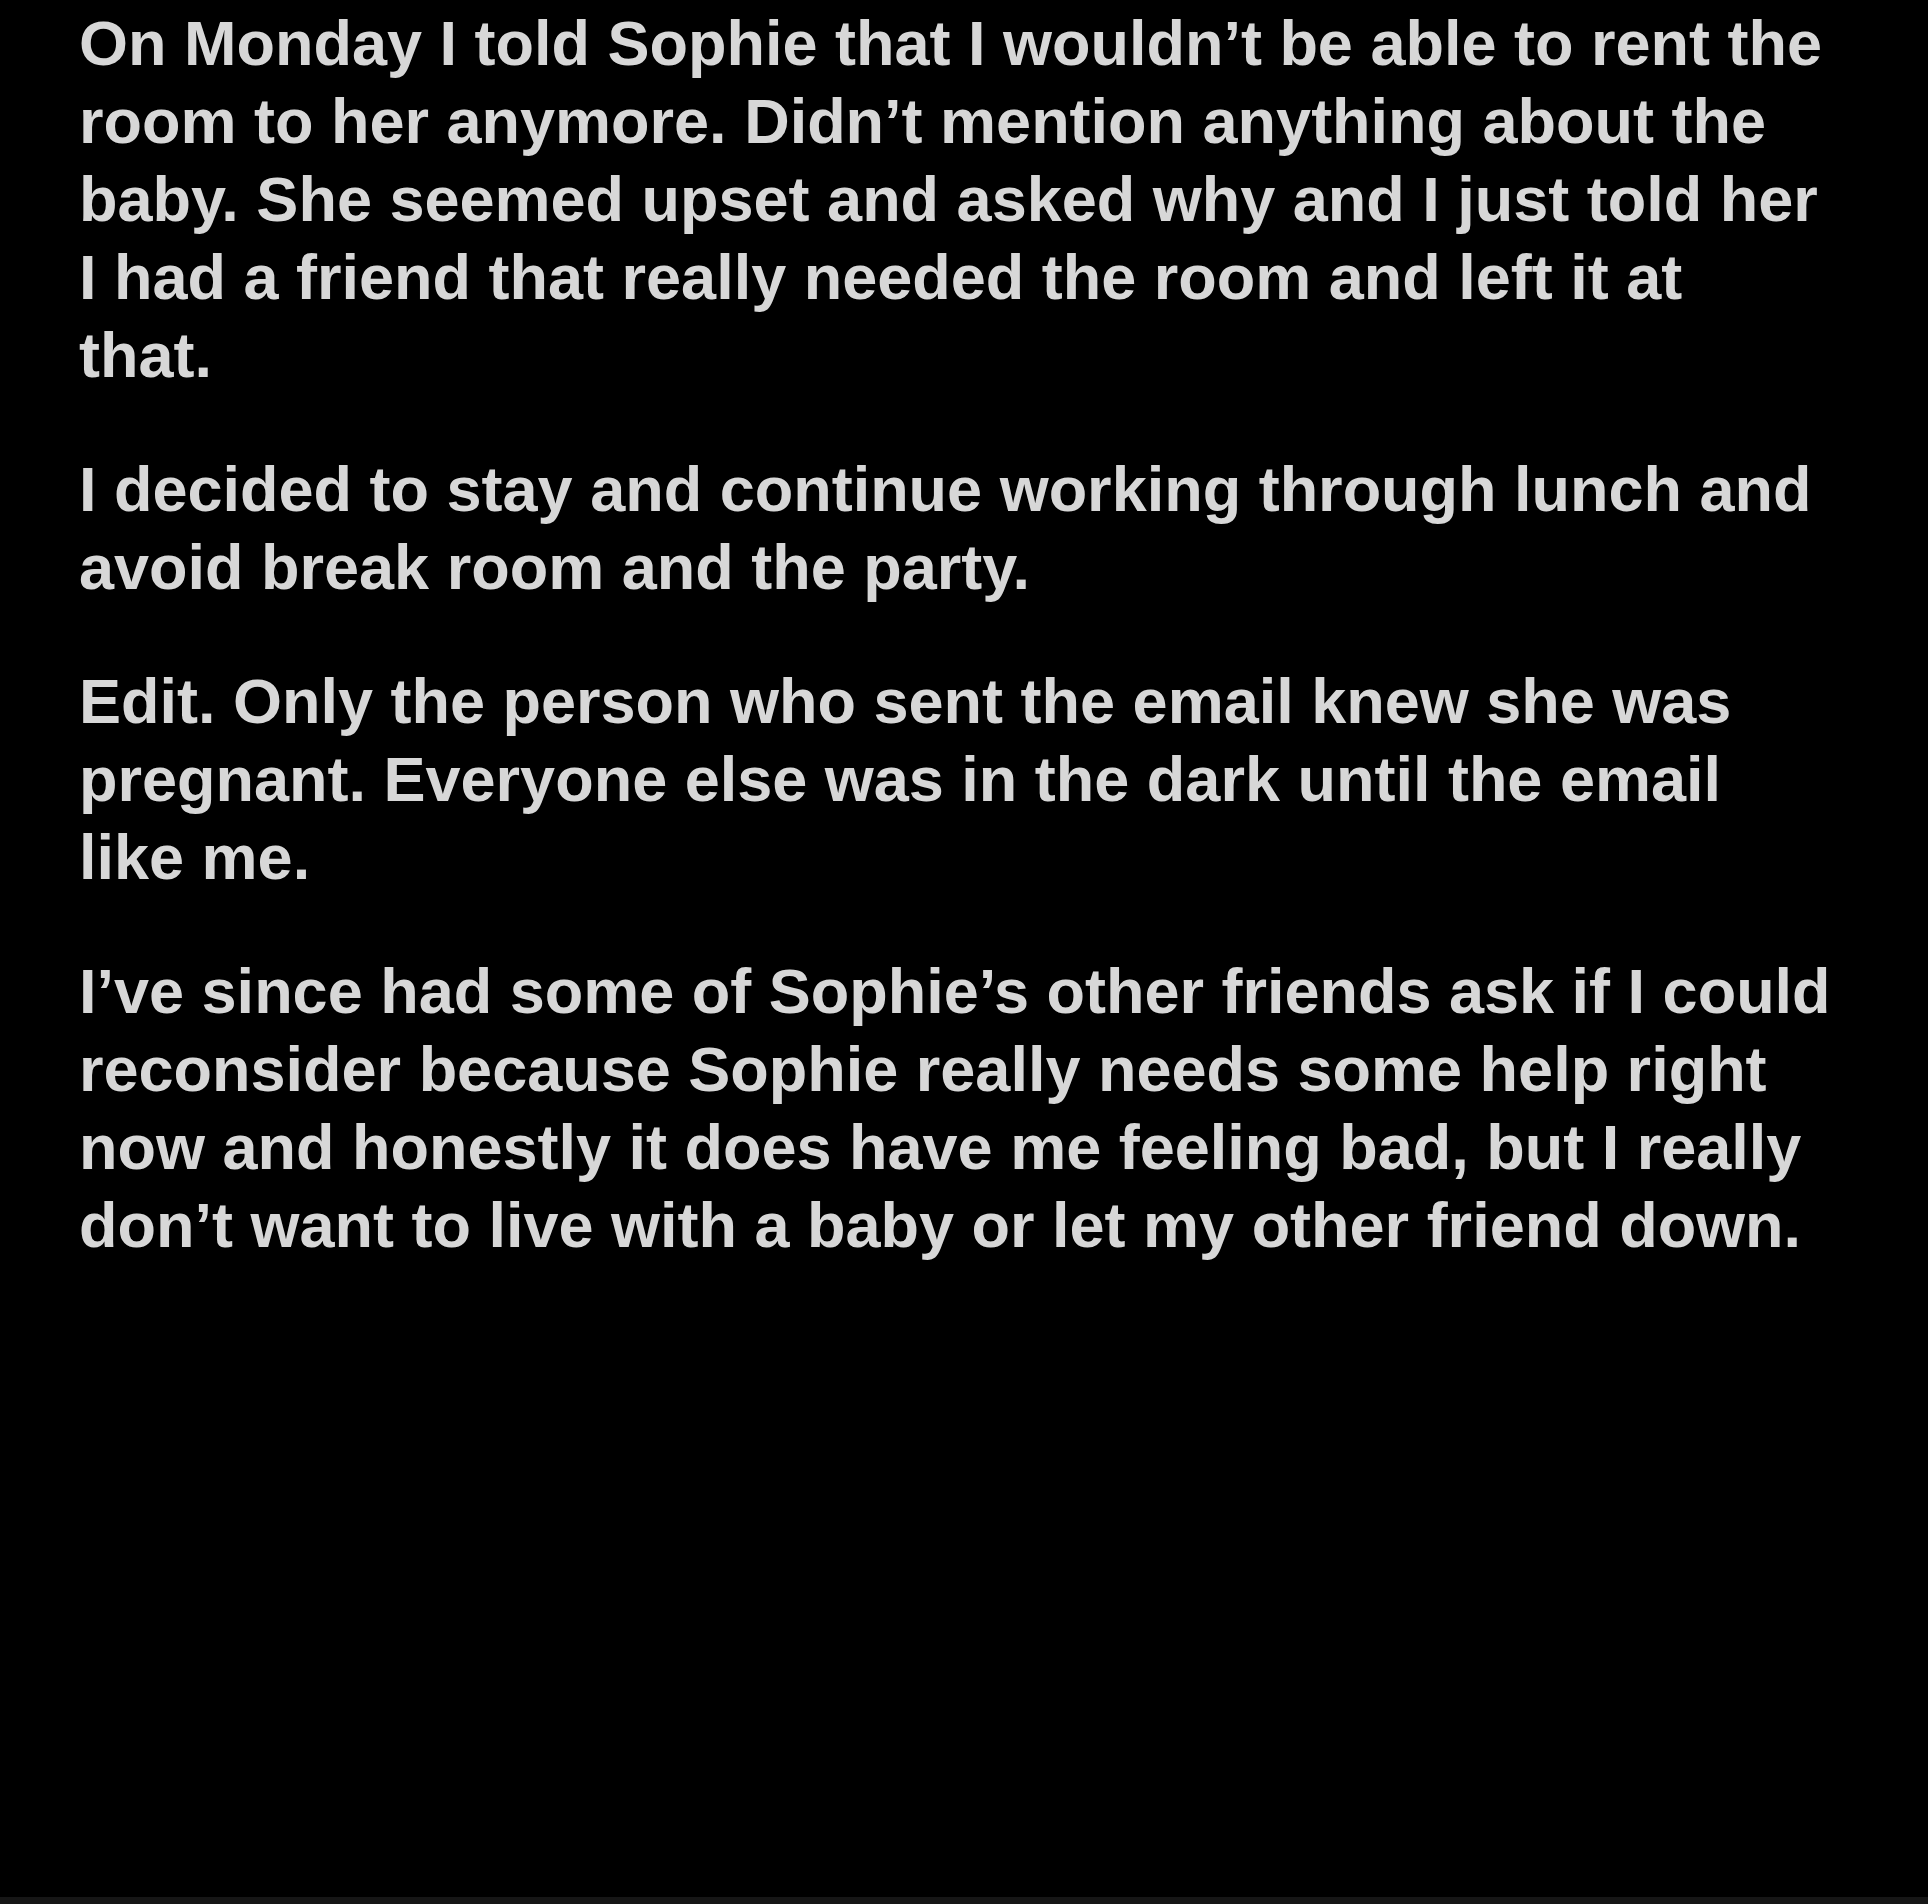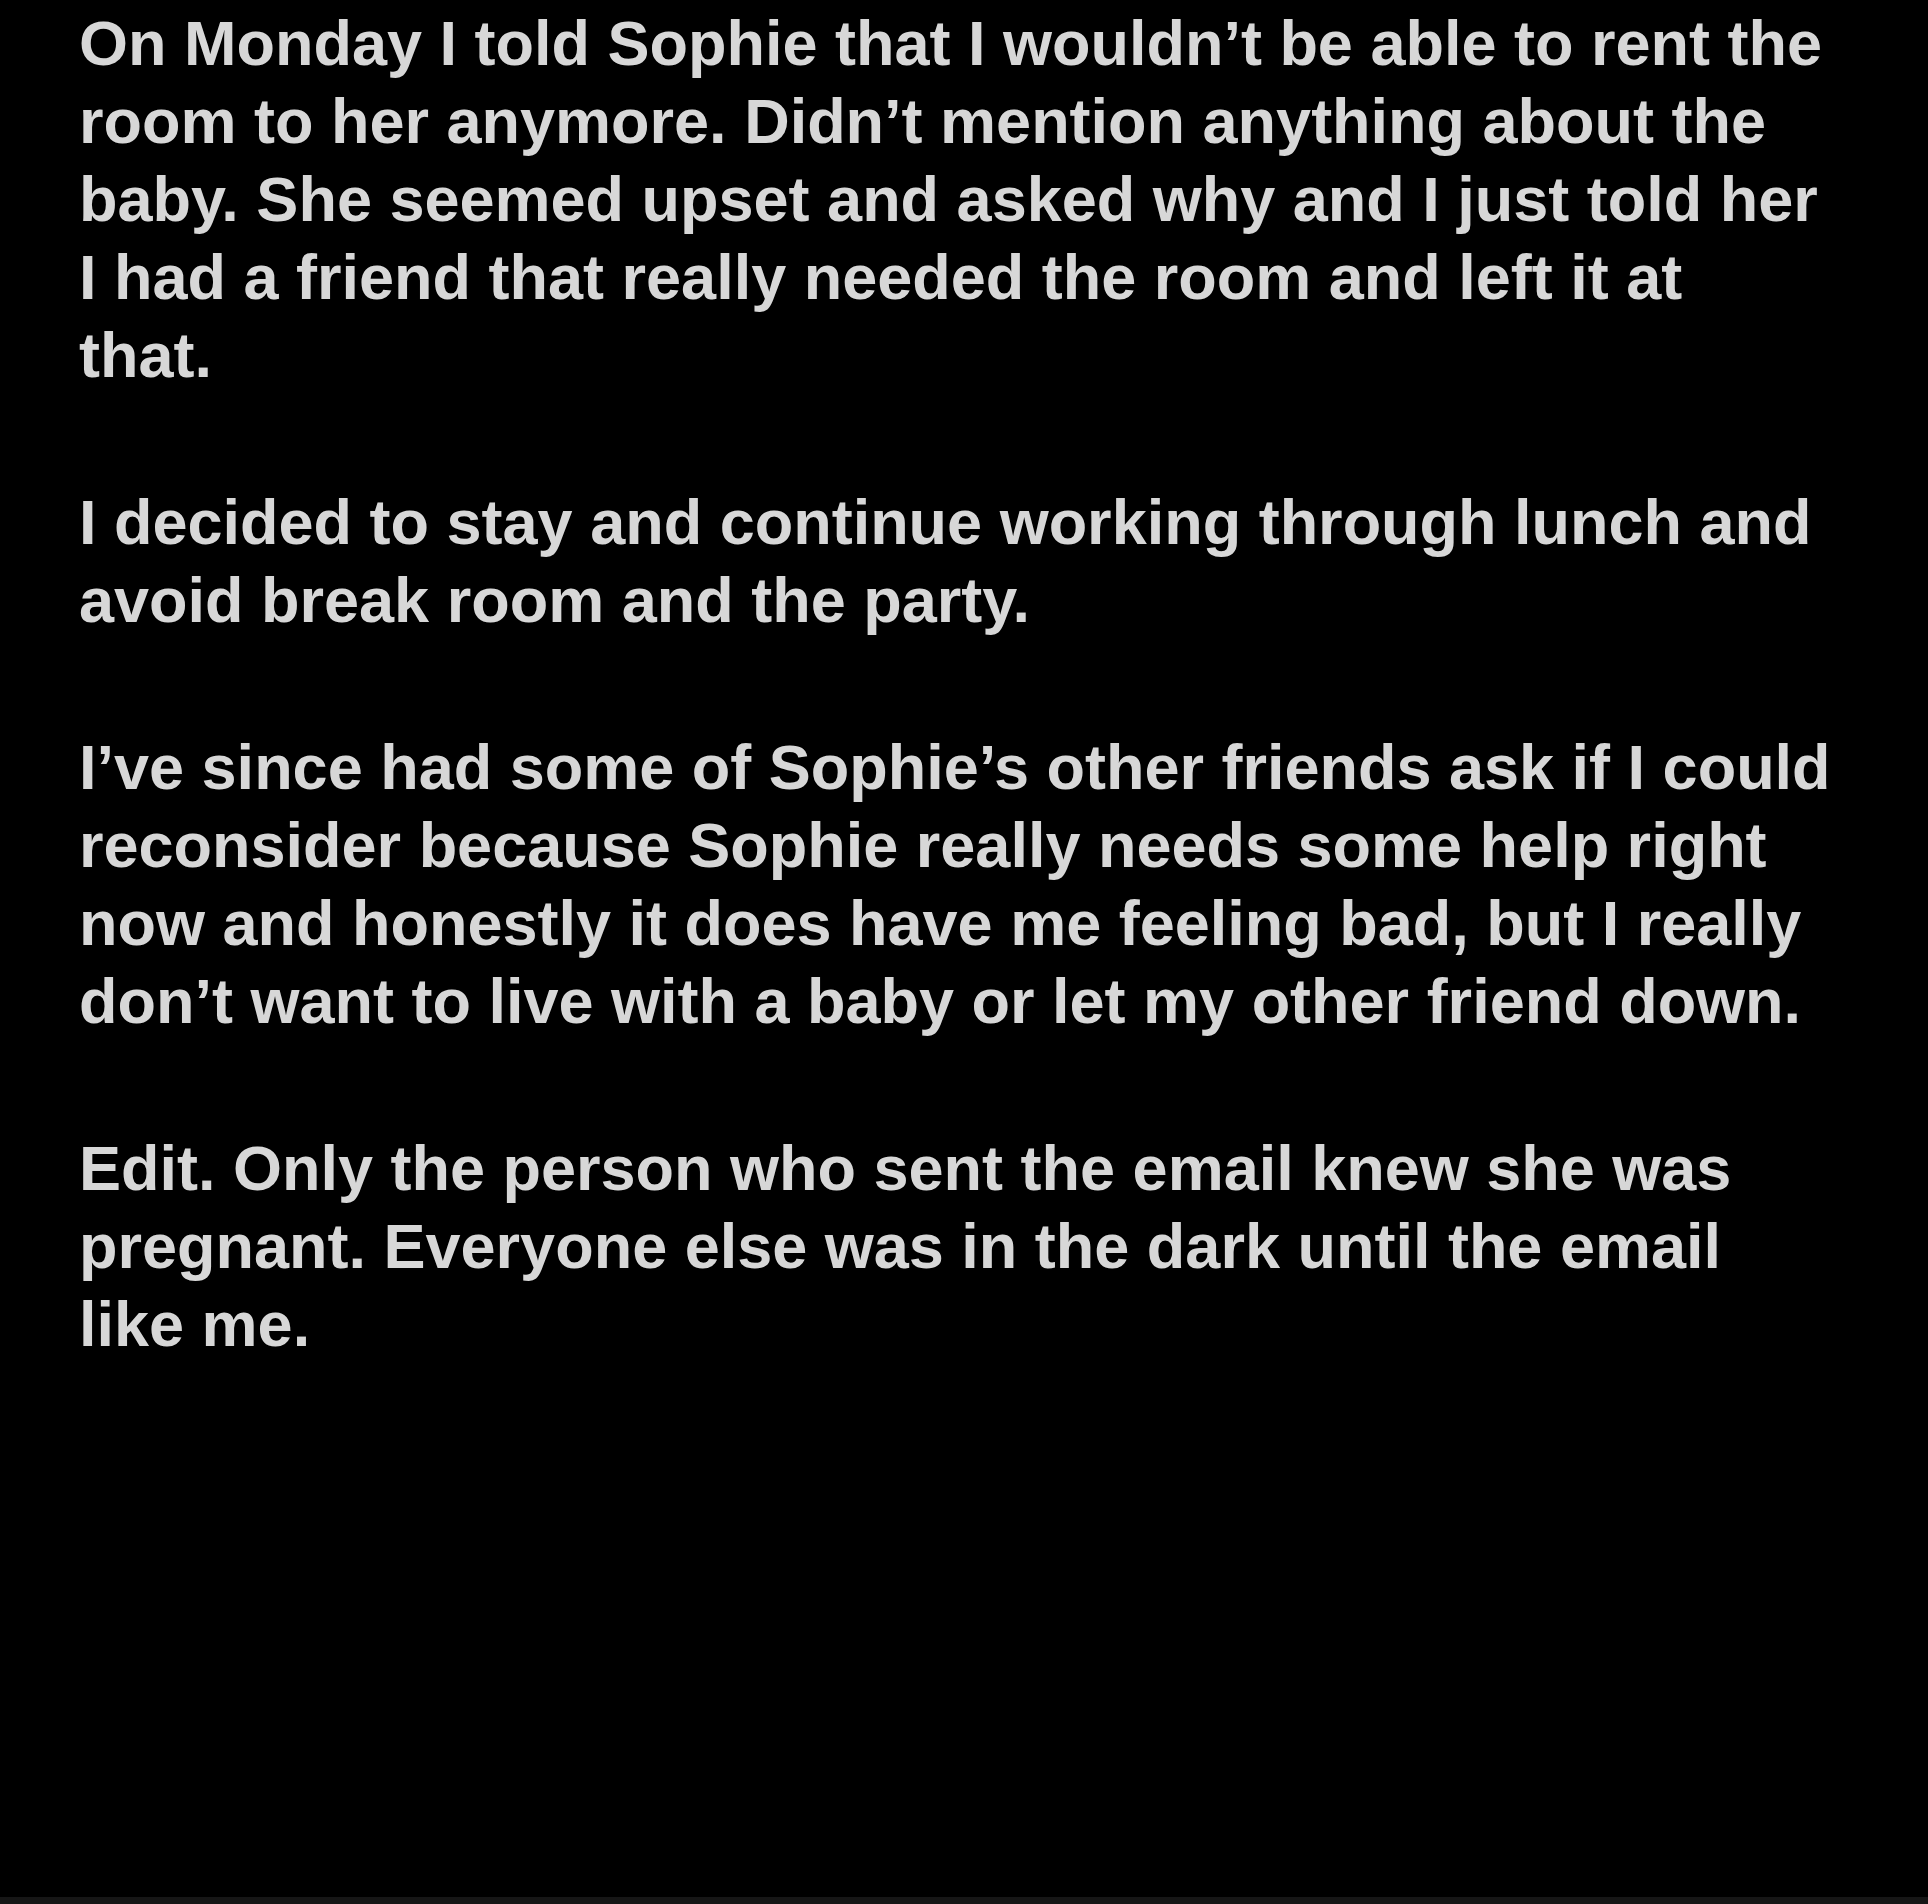--- a/index.html
+++ b/index.html
@@ -19,21 +19,21 @@
   .para {
     font-family: "Liberation Sans", sans-serif;
     font-size: 63px;
     line-height: 78px;
     font-weight: 700;
     color: var(--text, #d7d7d7);
     white-space: pre-line;
     letter-spacing: 0px;
   }
   .para + .para {
-    margin-top: 89px;
+    margin-top: 56px;
   }
   .bottom-strip {
     position: absolute;
     left: 0;
     bottom: 0;
     width: 100%;
     height: 8.5px;
     background: var(--divider, #161616);
   }
 </style>
@@ -42,24 +42,24 @@
 
 <main class="post">
   <div id="paragraphs">
       <div class="para">On Monday I told Sophie that I wouldn’t be able to rent the
 room to her anymore. Didn’t mention anything about the
 baby. She seemed upset and asked why and I just told her
 I had a friend that really needed the room and left it at
 that.</div>
       <div class="para">I decided to stay and continue working through lunch and
 avoid break room and the party.</div>
+      <div class="para">Edit. Only the person who sent the email knew she was
+pregnant. Everyone else was in the dark until the email
+like me.</div>
       <div class="para">I’ve since had some of Sophie’s other friends ask if I could
 reconsider because Sophie really needs some help right
 now and honestly it does have me feeling bad, but I really
 don’t want to live with a baby or let my other friend down.</div>
-      <div class="para">Edit. Only the person who sent the email knew she was
-pregnant. Everyone else was in the dark until the email
-like me.</div>
     </div>
 </main>
 
 <div class="bottom-strip"></div>
 
 
 </body></html>

